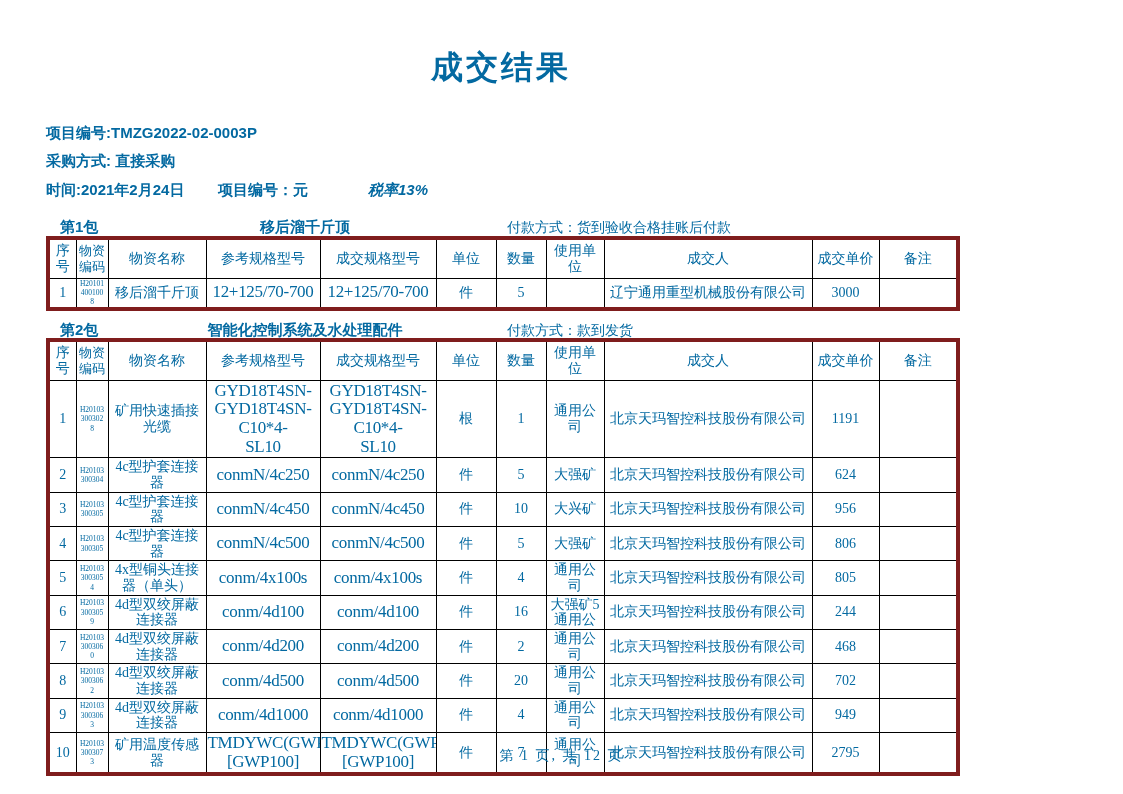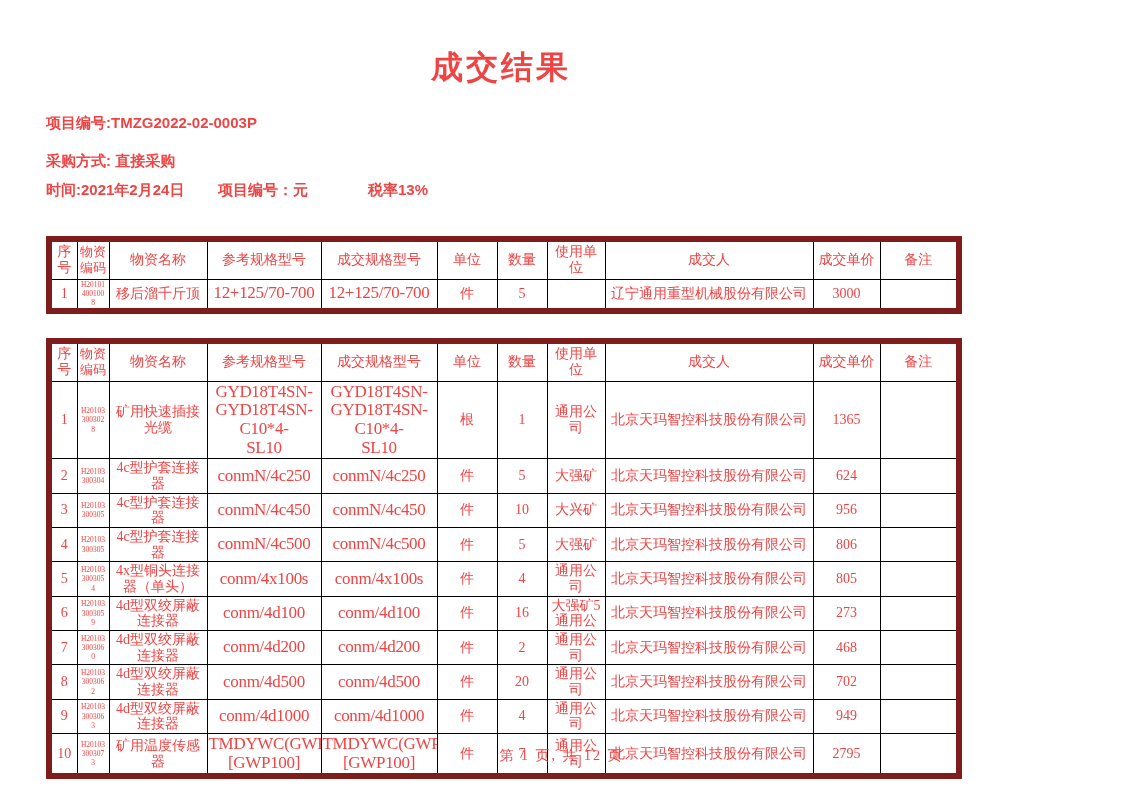--- a/index.html
+++ b/index.html
@@ -1,45 +1,45 @@
 <!DOCTYPE html>
 <html><head>
 <meta charset="utf-8">
 <style>
   html,body{margin:0;padding:0;background:#fff;}
-  .page{position:relative;width:1123px;height:794px;background:#ffffff;color:#ef4444;
+  .page{position:relative;width:1123px;height:794px;background:#ffffff;color:#0369a1;
         font-family:"Liberation Serif","DejaVu Serif",serif;overflow:hidden;}
   .content{position:absolute;left:46px;top:0;width:910px;height:794px;}
 
   .doc-title{position:absolute;top:46px;left:0;width:100%;margin:0;text-align:center;
              font-size:32px;font-weight:bold;letter-spacing:3px;
              font-family:"Liberation Serif","DejaVu Serif",serif;}
 
   .meta-line{position:absolute;left:0;font-size:15px;font-weight:bold;white-space:nowrap;
              font-family:"Liberation Sans","DejaVu Sans",sans-serif;}
   .meta-1{top:92px;}
-  .meta-2{top:114px;}
+  .meta-2{top:124px;}
   .meta-3{top:152px;}
   .meta-4{top:181px;width:100%;}
   .meta-4 .seg{position:absolute;top:0;}
   .seg-time{left:0;}
   .seg-amount{left:172px;}
-  .seg-tax{left:322px;}
+  .seg-tax{left:322px;font-style:italic;}
 
   .pkg-header{position:absolute;left:0;width:100%;height:17px;font-size:15px;}
   .pkg-header-1{top:218px;}
   .pkg-header-2{top:321px;}
   .pkg-name{position:absolute;left:14px;top:0;font-weight:bold;
             font-family:"Liberation Sans","DejaVu Sans",sans-serif;}
   .pkg-title{position:absolute;left:259px;top:0;transform:translateX(-50%);font-weight:bold;
              white-space:nowrap;font-family:"Liberation Sans","DejaVu Sans",sans-serif;}
   .pkg-payment{position:absolute;left:461px;top:1px;font-size:14px;font-weight:normal;white-space:nowrap;}
 
   table.results{position:absolute;left:0;border-collapse:collapse;table-layout:fixed;
-                width:910px;font-size:14px;background:#fff;border:6px solid #7f1d1d;padding-left:39px;}
+                width:910px;font-size:14px;background:#fff;border:4px solid #7f1d1d;padding-left:39px;}
   .table-1{top:236px;}
   .table-2{top:338px;}
   th,td{border:1px solid #000;text-align:center;vertical-align:middle;
         padding:2px 2px;line-height:1.15;overflow:hidden;font-weight:normal;}
   thead tr{height:40px;}
   .table-1 tbody tr{height:30px;}
 
   col.w-no{width:28px} col.w-code{width:32px} col.w-name{width:98px}
   col.w-ref{width:114px} col.w-deal{width:116px} col.w-unit{width:60px}
   col.w-qty{width:50px} col.w-user{width:58px} col.w-winner{width:208px}
@@ -64,20 +64,25 @@
     <h1 class="doc-title">成交结果</h1>
 
     <div class="meta-line meta-2">项目编号:TMZG2022-02-0003P</div>
     <div class="meta-line meta-3">采购方式: 直接采购</div>
     <div class="meta-line meta-4">
       <span class="seg seg-time">时间:2021年2月24日</span>
       <span class="seg seg-amount">项目编号：元</span>
       <span class="seg seg-tax">税率13%</span>
     </div>
 
+    <div class="pkg-header pkg-header-1">
+      <span class="pkg-name">第1包</span>
+      <span class="pkg-title">移后溜千斤顶</span>
+      <span class="pkg-payment">付款方式：货到验收合格挂账后付款</span>
+    </div>
 
     <table class="results table-1">
       <colgroup>
         <col class="w-no">
           <col class="w-code">
           <col class="w-name">
           <col class="w-ref">
         <col class="w-deal">
           <col class="w-unit">
           <col class="w-qty">
@@ -113,20 +118,25 @@
             <td class="c-unit">件</td>
             <td class="c-qty">5</td>
             <td class="c-user"></td>
             <td class="c-winner">辽宁通用重型机械股份有限公司</td>
             <td class="c-price">3000</td>
             <td class="c-remark"></td>
           </tr>
         </tbody>
     </table>
 
+    <div class="pkg-header pkg-header-2">
+      <span class="pkg-name">第2包</span>
+      <span class="pkg-title">智能化控制系统及水处理配件</span>
+      <span class="pkg-payment">付款方式：款到发货</span>
+    </div>
 
     <table class="results table-2">
       <colgroup>
         <col class="w-no">
           <col class="w-code">
           <col class="w-name">
           <col class="w-ref">
         <col class="w-deal">
           <col class="w-unit">
           <col class="w-qty">
@@ -160,21 +170,21 @@
             <td class="c-ref">GYD18T4SN-
 GYD18T4SN-C10*4-
 SL10</td>
             <td class="c-deal">GYD18T4SN-
 GYD18T4SN-C10*4-
 SL10</td>
             <td class="c-unit">根</td>
             <td class="c-qty">1</td>
             <td class="c-user">通用公司</td>
             <td class="c-winner">北京天玛智控科技股份有限公司</td>
-            <td class="c-price">1365</td>
+            <td class="c-price">1191</td>
             <td class="c-remark"></td>
           </tr>
           <tr>
             <td class="c-no">2</td>
             <td class="c-code">H20103
 300304</td>
             <td class="c-name">4c型护套连接器</td>
             <td class="c-ref">conmN/4c250</td>
             <td class="c-deal">conmN/4c250</td>
             <td class="c-unit">件</td>
@@ -233,21 +243,21 @@
 300305
 9</td>
             <td class="c-name">4d型双绞屏蔽连接器</td>
             <td class="c-ref">conm/4d100</td>
             <td class="c-deal">conm/4d100</td>
             <td class="c-unit">件</td>
             <td class="c-qty">16</td>
             <td class="c-user">大强矿5
 通用公</td>
             <td class="c-winner">北京天玛智控科技股份有限公司</td>
-            <td class="c-price">273</td>
+            <td class="c-price">244</td>
             <td class="c-remark"></td>
           </tr>
           <tr>
             <td class="c-no">7</td>
             <td class="c-code">H20103
 300306
 0</td>
             <td class="c-name">4d型双绞屏蔽连接器</td>
             <td class="c-ref">conm/4d200</td>
             <td class="c-deal">conm/4d200</td>

